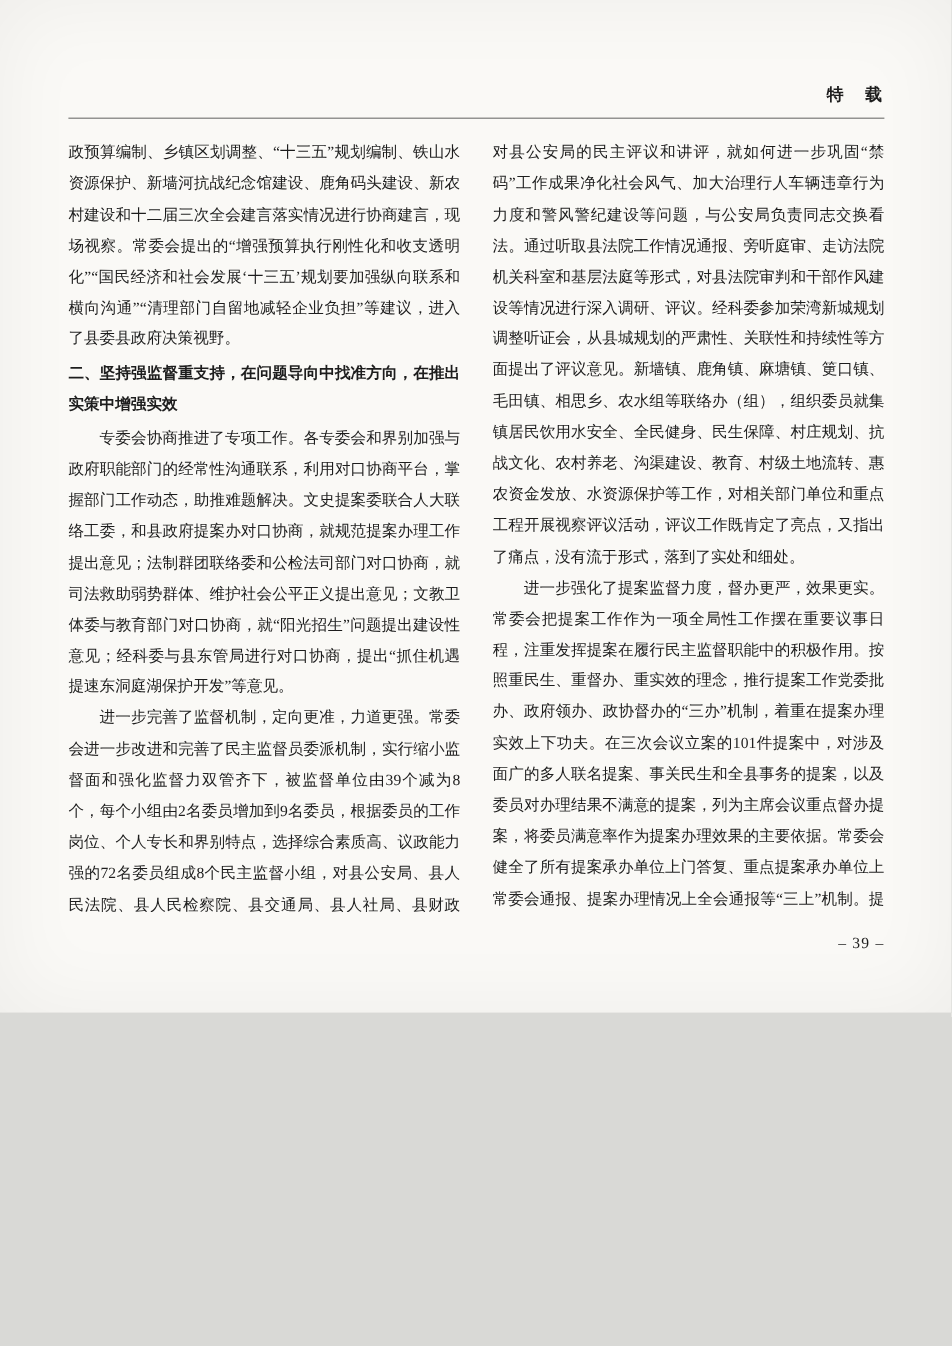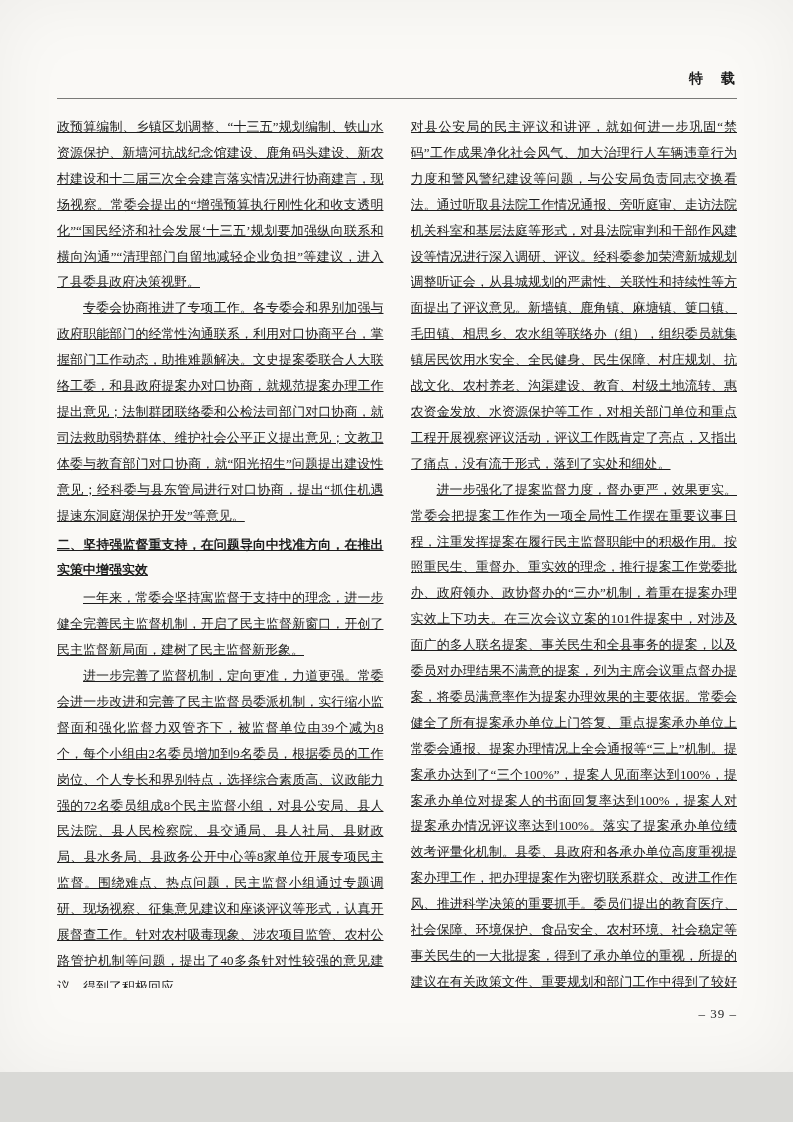--- a/index.html
+++ b/index.html
@@ -3,21 +3,21 @@
 <meta charset="utf-8">
 <style>
   html, body {
     margin: 0;
     padding: 0;
     background: #d9d9d6;
   }
   .page {
     position: relative;
     width: 793px;
-    height: 1072px;
+    height: 844px;
     margin: 0 auto;
     background: #faf9f6;
     overflow: hidden;
     color: #1d1d1d;
     font-family: "Liberation Serif", "DejaVu Serif", serif;
     box-shadow: inset 0 0 70px rgba(0,0,0,0.05);
   }
   .header {
     position: absolute;
     top: 70px;
@@ -38,21 +38,20 @@
   }
   .columns {
     position: absolute;
     top: 114px;
     left: 57px;
     right: 56px;
     bottom: 84px;
     display: flex;
     gap: 27px;
     overflow: hidden;
-    text-decoration: underline;
   }
   .col {
     width: 327px;
     overflow: hidden;
     text-align: justify;
   }
   .col p {
     margin: 0;
     font-size: 13px;
     line-height: 25.9px;
@@ -83,23 +82,22 @@
   <div class="header">
     <span>特　载</span>
   </div>
 
   <div class="header-rule"></div>
 
   <div class="columns">
 
     <div class="col">
       <p class="para">政预算编制、乡镇区划调整、“十三五”规划编制、铁山水资源保护、新墙河抗战纪念馆建设、鹿角码头建设、新农村建设和十二届三次全会建言落实情况进行协商建言，现场视察。常委会提出的“增强预算执行刚性化和收支透明化”“国民经济和社会发展‘十三五’规划要加强纵向联系和横向沟通”“清理部门自留地减轻企业负担”等建议，进入了县委县政府决策视野。</p>
+      <p class="para heading">二、坚持强监督重支持，在问题导向中找准方向，在推出实策中增强实效</p>
       <p class="para indent">专委会协商推进了专项工作。各专委会和界别加强与政府职能部门的经常性沟通联系，利用对口协商平台，掌握部门工作动态，助推难题解决。文史提案委联合人大联络工委，和县政府提案办对口协商，就规范提案办理工作提出意见；法制群团联络委和公检法司部门对口协商，就司法救助弱势群体、维护社会公平正义提出意见；文教卫体委与教育部门对口协商，就“阳光招生”问题提出建设性意见；经科委与县东管局进行对口协商，提出“抓住机遇提速东洞庭湖保护开发”等意见。</p>
-      <p class="para heading">二、坚持强监督重支持，在问题导向中找准方向，在推出实策中增强实效</p>
-      <p class="para indent">一年来，常委会坚持寓监督于支持中的理念，进一步健全完善民主监督机制，开启了民主监督新窗口，开创了民主监督新局面，建树了民主监督新形象。</p>
       <p class="para indent">进一步完善了监督机制，定向更准，力道更强。常委会进一步改进和完善了民主监督员委派机制，实行缩小监督面和强化监督力双管齐下，被监督单位由39个减为8个，每个小组由2名委员增加到9名委员，根据委员的工作岗位、个人专长和界别特点，选择综合素质高、议政能力强的72名委员组成8个民主监督小组，对县公安局、县人民法院、县人民检察院、县交通局、县人社局、县财政局、县水务局、县政务公开中心等8家单位开展专项民主监督。围绕难点、热点问题，民主监督小组通过专题调研、现场视察、征集意见建议和座谈评议等形式，认真开展督查工作。针对农村吸毒现象、涉农项目监管、农村公路管护机制等问题，提出了40多条针对性较强的意见建议，得到了积极回应。</p>
       <p class="para indent">进一步拓宽了民主评议领域，互动更多，反馈更好。政协委员在视察办证大厅、三所合一项目建设、110接处警中心，并听取情况通报后，组织委员参加</p>
     </div>
 
     <div class="col">
       <p class="para">对县公安局的民主评议和讲评，就如何进一步巩固“禁码”工作成果净化社会风气、加大治理行人车辆违章行为力度和警风警纪建设等问题，与公安局负责同志交换看法。通过听取县法院工作情况通报、旁听庭审、走访法院机关科室和基层法庭等形式，对县法院审判和干部作风建设等情况进行深入调研、评议。经科委参加荣湾新城规划调整听证会，从县城规划的严肃性、关联性和持续性等方面提出了评议意见。新墙镇、鹿角镇、麻塘镇、筻口镇、毛田镇、相思乡、农水组等联络办（组），组织委员就集镇居民饮用水安全、全民健身、民生保障、村庄规划、抗战文化、农村养老、沟渠建设、教育、村级土地流转、惠农资金发放、水资源保护等工作，对相关部门单位和重点工程开展视察评议活动，评议工作既肯定了亮点，又指出了痛点，没有流于形式，落到了实处和细处。</p>
       <p class="para indent">进一步强化了提案监督力度，督办更严，效果更实。常委会把提案工作作为一项全局性工作摆在重要议事日程，注重发挥提案在履行民主监督职能中的积极作用。按照重民生、重督办、重实效的理念，推行提案工作党委批办、政府领办、政协督办的“三办”机制，着重在提案办理实效上下功夫。在三次会议立案的101件提案中，对涉及面广的多人联名提案、事关民生和全县事务的提案，以及委员对办理结果不满意的提案，列为主席会议重点督办提案，将委员满意率作为提案办理效果的主要依据。常委会健全了所有提案承办单位上门答复、重点提案承办单位上常委会通报、提案办理情况上全会通报等“三上”机制。提案承办达到了“三个100%”，提案人见面率达到100%，提案承办单位对提案人的书面回复率达到100%，提案人对提案承办情况评议率达到100%。落实了提案承办单位绩效考评量化机制。县委、县政府和各承办单位高度重视提案办理工作，把办理提案作为密切联系群众、改进工作作风、推进科学决策的重要抓手。委员们提出的教育医疗、社会保障、环境保护、食品安全、农村环境、社会稳定等事关民生的一大批提案，得到了承办单位的重视，所提的建议在有关政策文件、重要规划和部门工作中得到了较好体现。</p>
       <p class="para heading spaced">三、坚持利民生促发展，在参议政事中热议民生，</p>
     </div>
 

